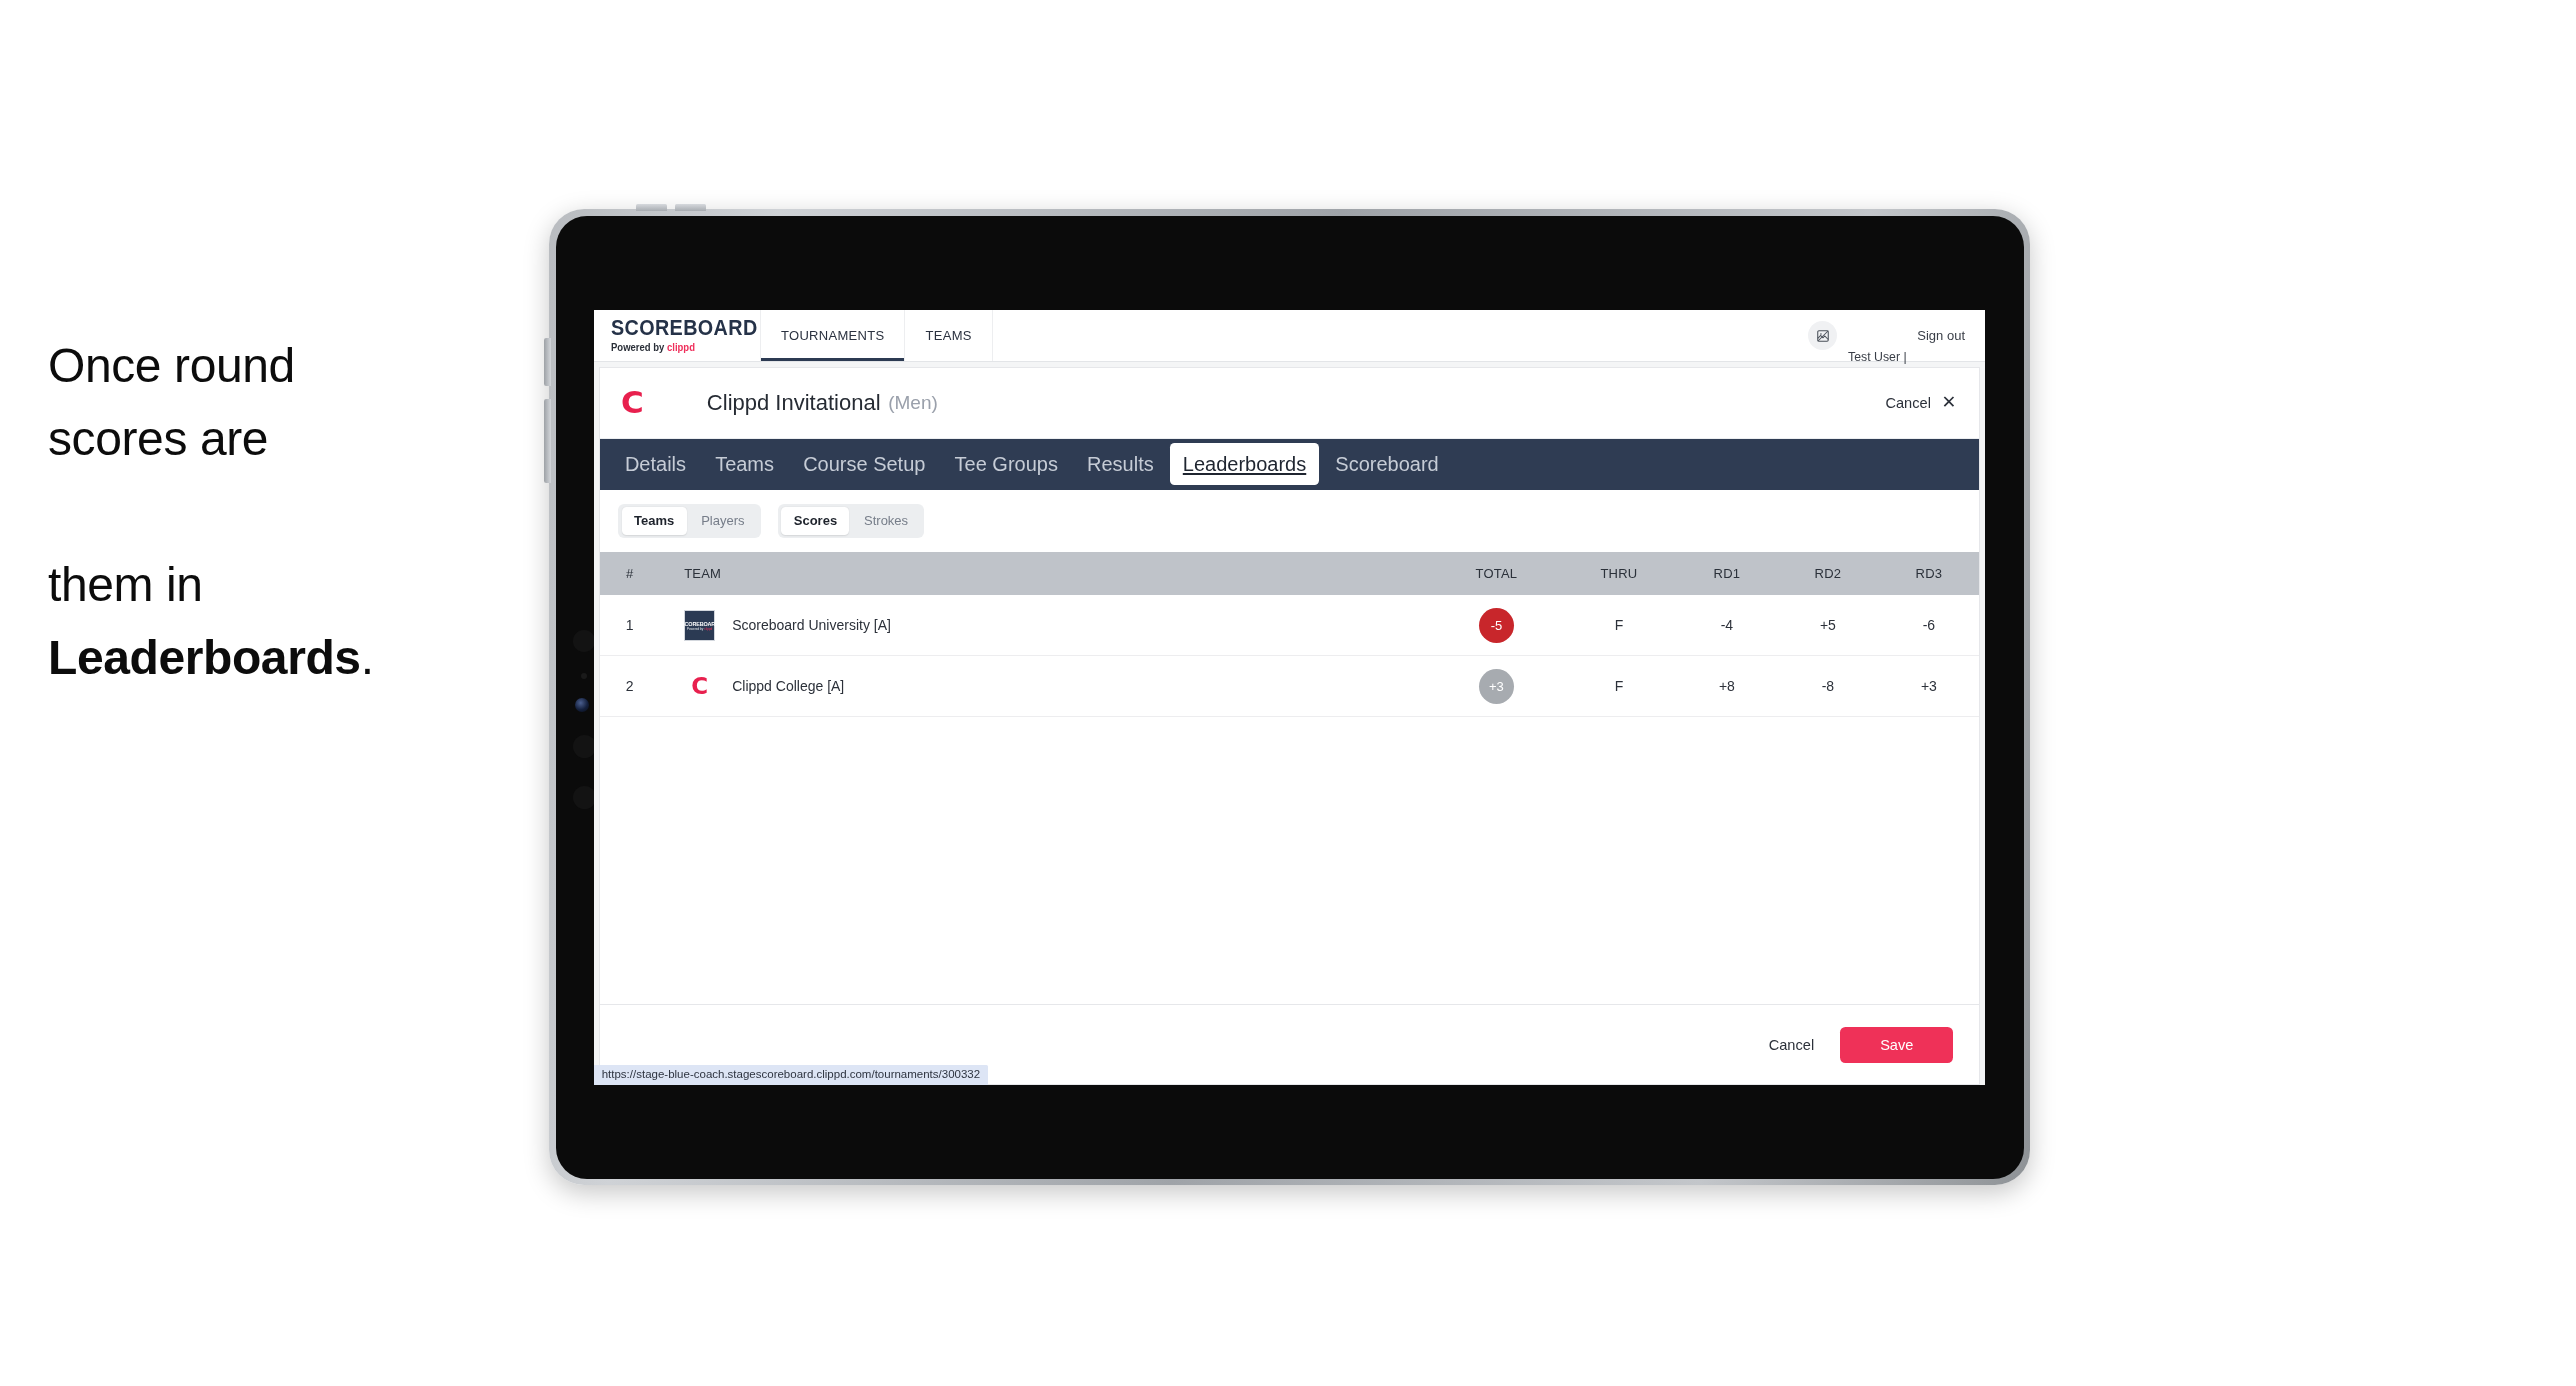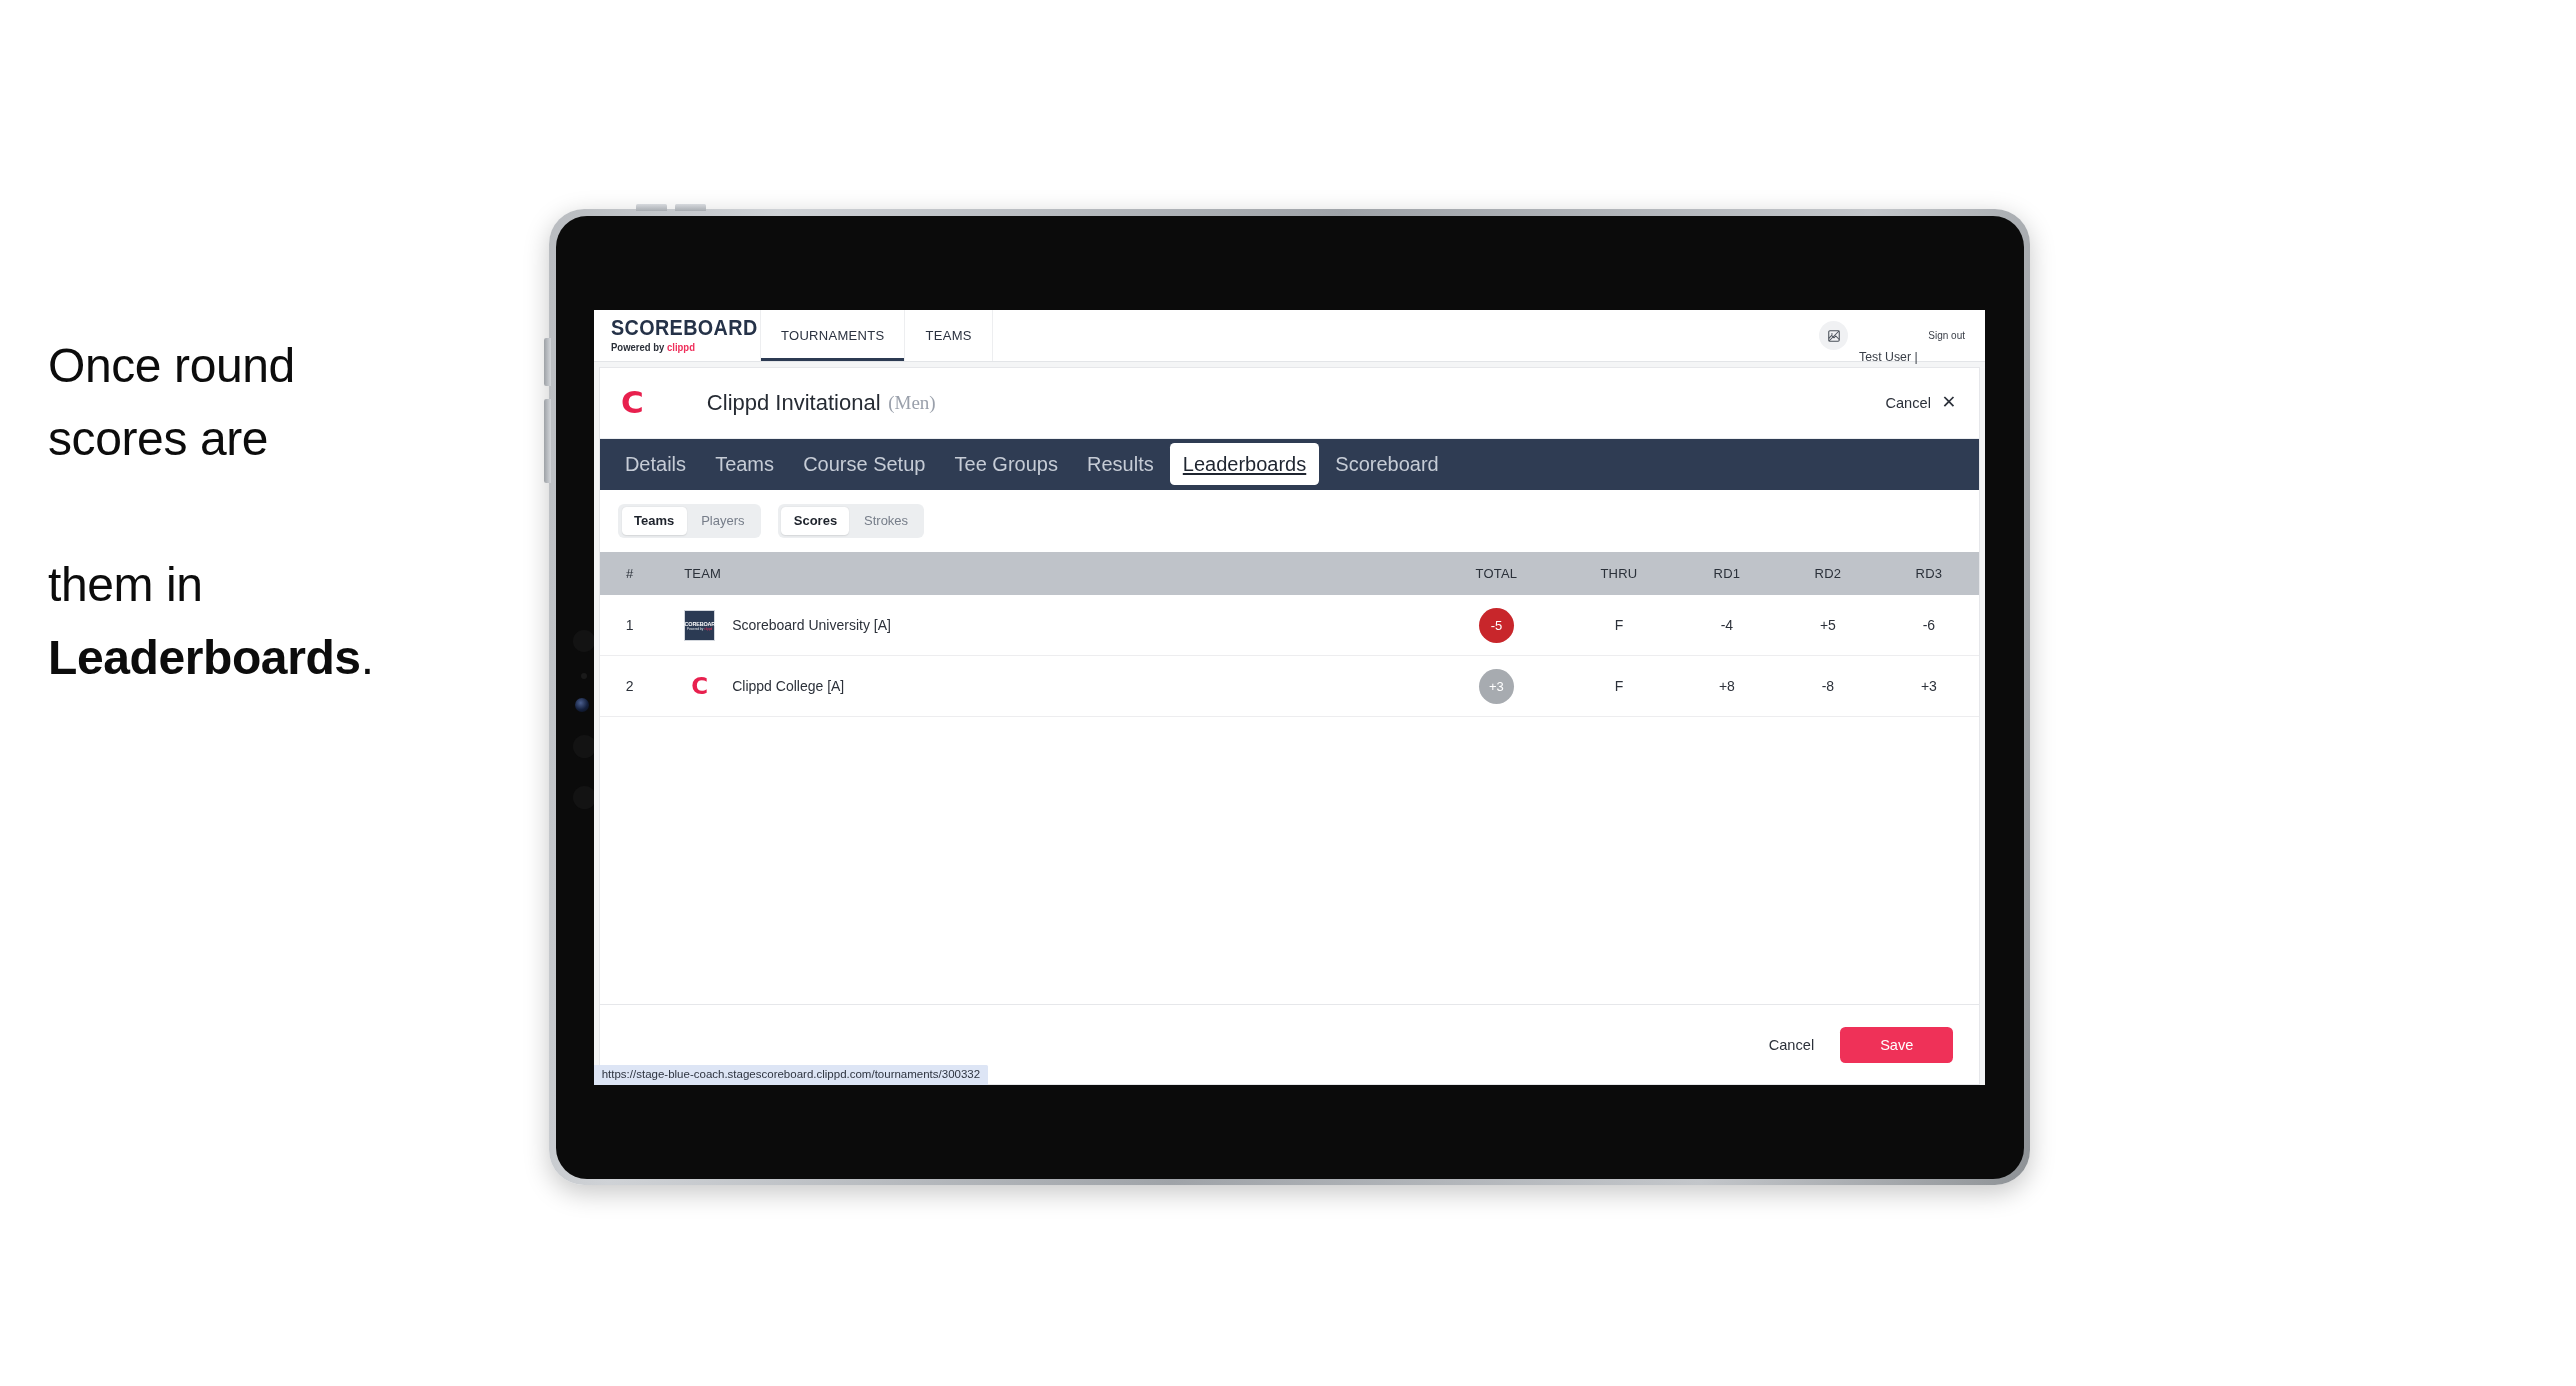--- a/index.html
+++ b/index.html
@@ -160,21 +160,21 @@
     padding-right: 20px;
   }
   .avatar {
     width: 29px; height: 29px;
     border-radius: 50%;
     background: #f0f1f3;
     display: flex; align-items: center; justify-content: center;
   }
   .avatar svg { display:block; }
   .user-name { font-size: 12.3px; color: #3a3f48; margin-top: 42px; }
-  .signout { font-size: 10px; color: #3a3f48; cursor: pointer; }
+  .signout { font-size: 13px; color: #3a3f48; cursor: pointer; }
 
   
   .content-wrap {
     background: #f4f5f6;
     height: calc(100% - 52px);
     padding: 4.6px 4.6px 0 4.6px;
   }
   .card {
     background: #ffffff;
     height: 100%;
@@ -192,21 +192,21 @@
   }
   .c-logo {
     font-size: 31px;
     font-weight: 700;
     color: #e8204e;
     line-height: 1;
     font-family: "DejaVu Sans", sans-serif;
     margin-right: 17px;
   }
   .tourn-title { font-size: 22px; color: #262b33; margin-left: 46px; }
-  .tourn-gender { font-size: 19px; color: #9aa0ab; margin-left: 7.7px; font-family: Liberation Serif, serif; }
+  .tourn-gender { font-size: 19px; color: #9aa0ab; margin-left: 7.7px; }
   .head-cancel {
     margin-left: auto;
     display: flex; align-items: center; gap: 10.7px;
     font-size: 14.6px; color: #2c313a; cursor: pointer;
   }
   .x-glyph { font-size: 17.7px; line-height: 1; }
 
   
   .subnav {
     background: #2f3c53;

